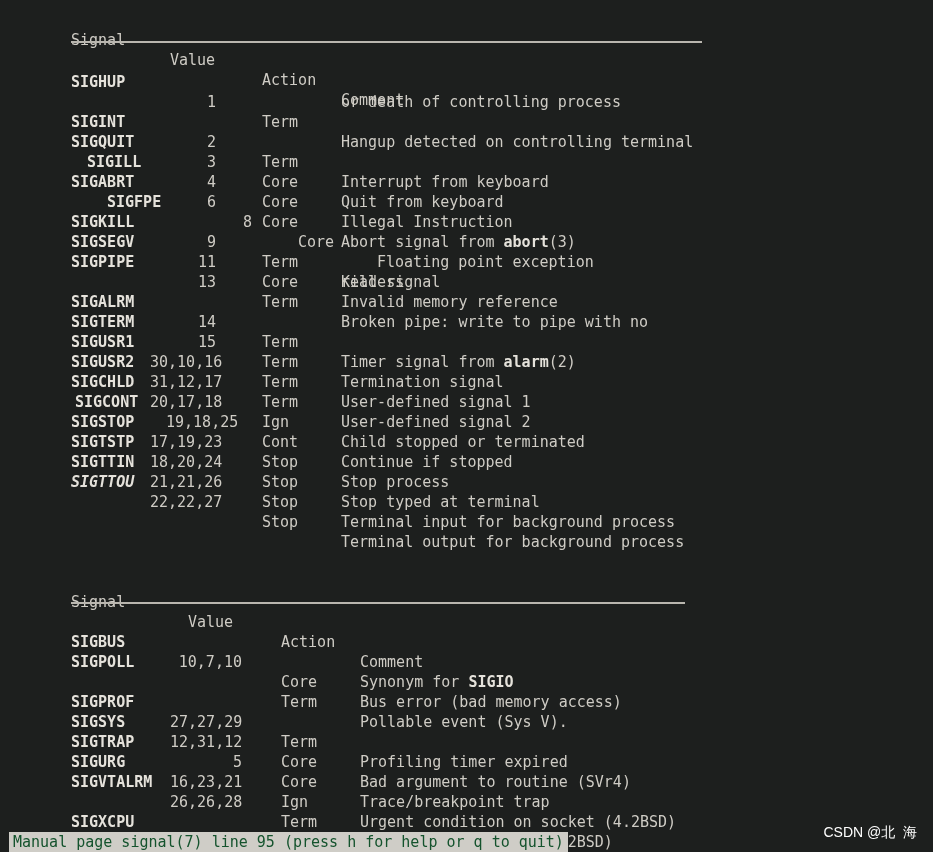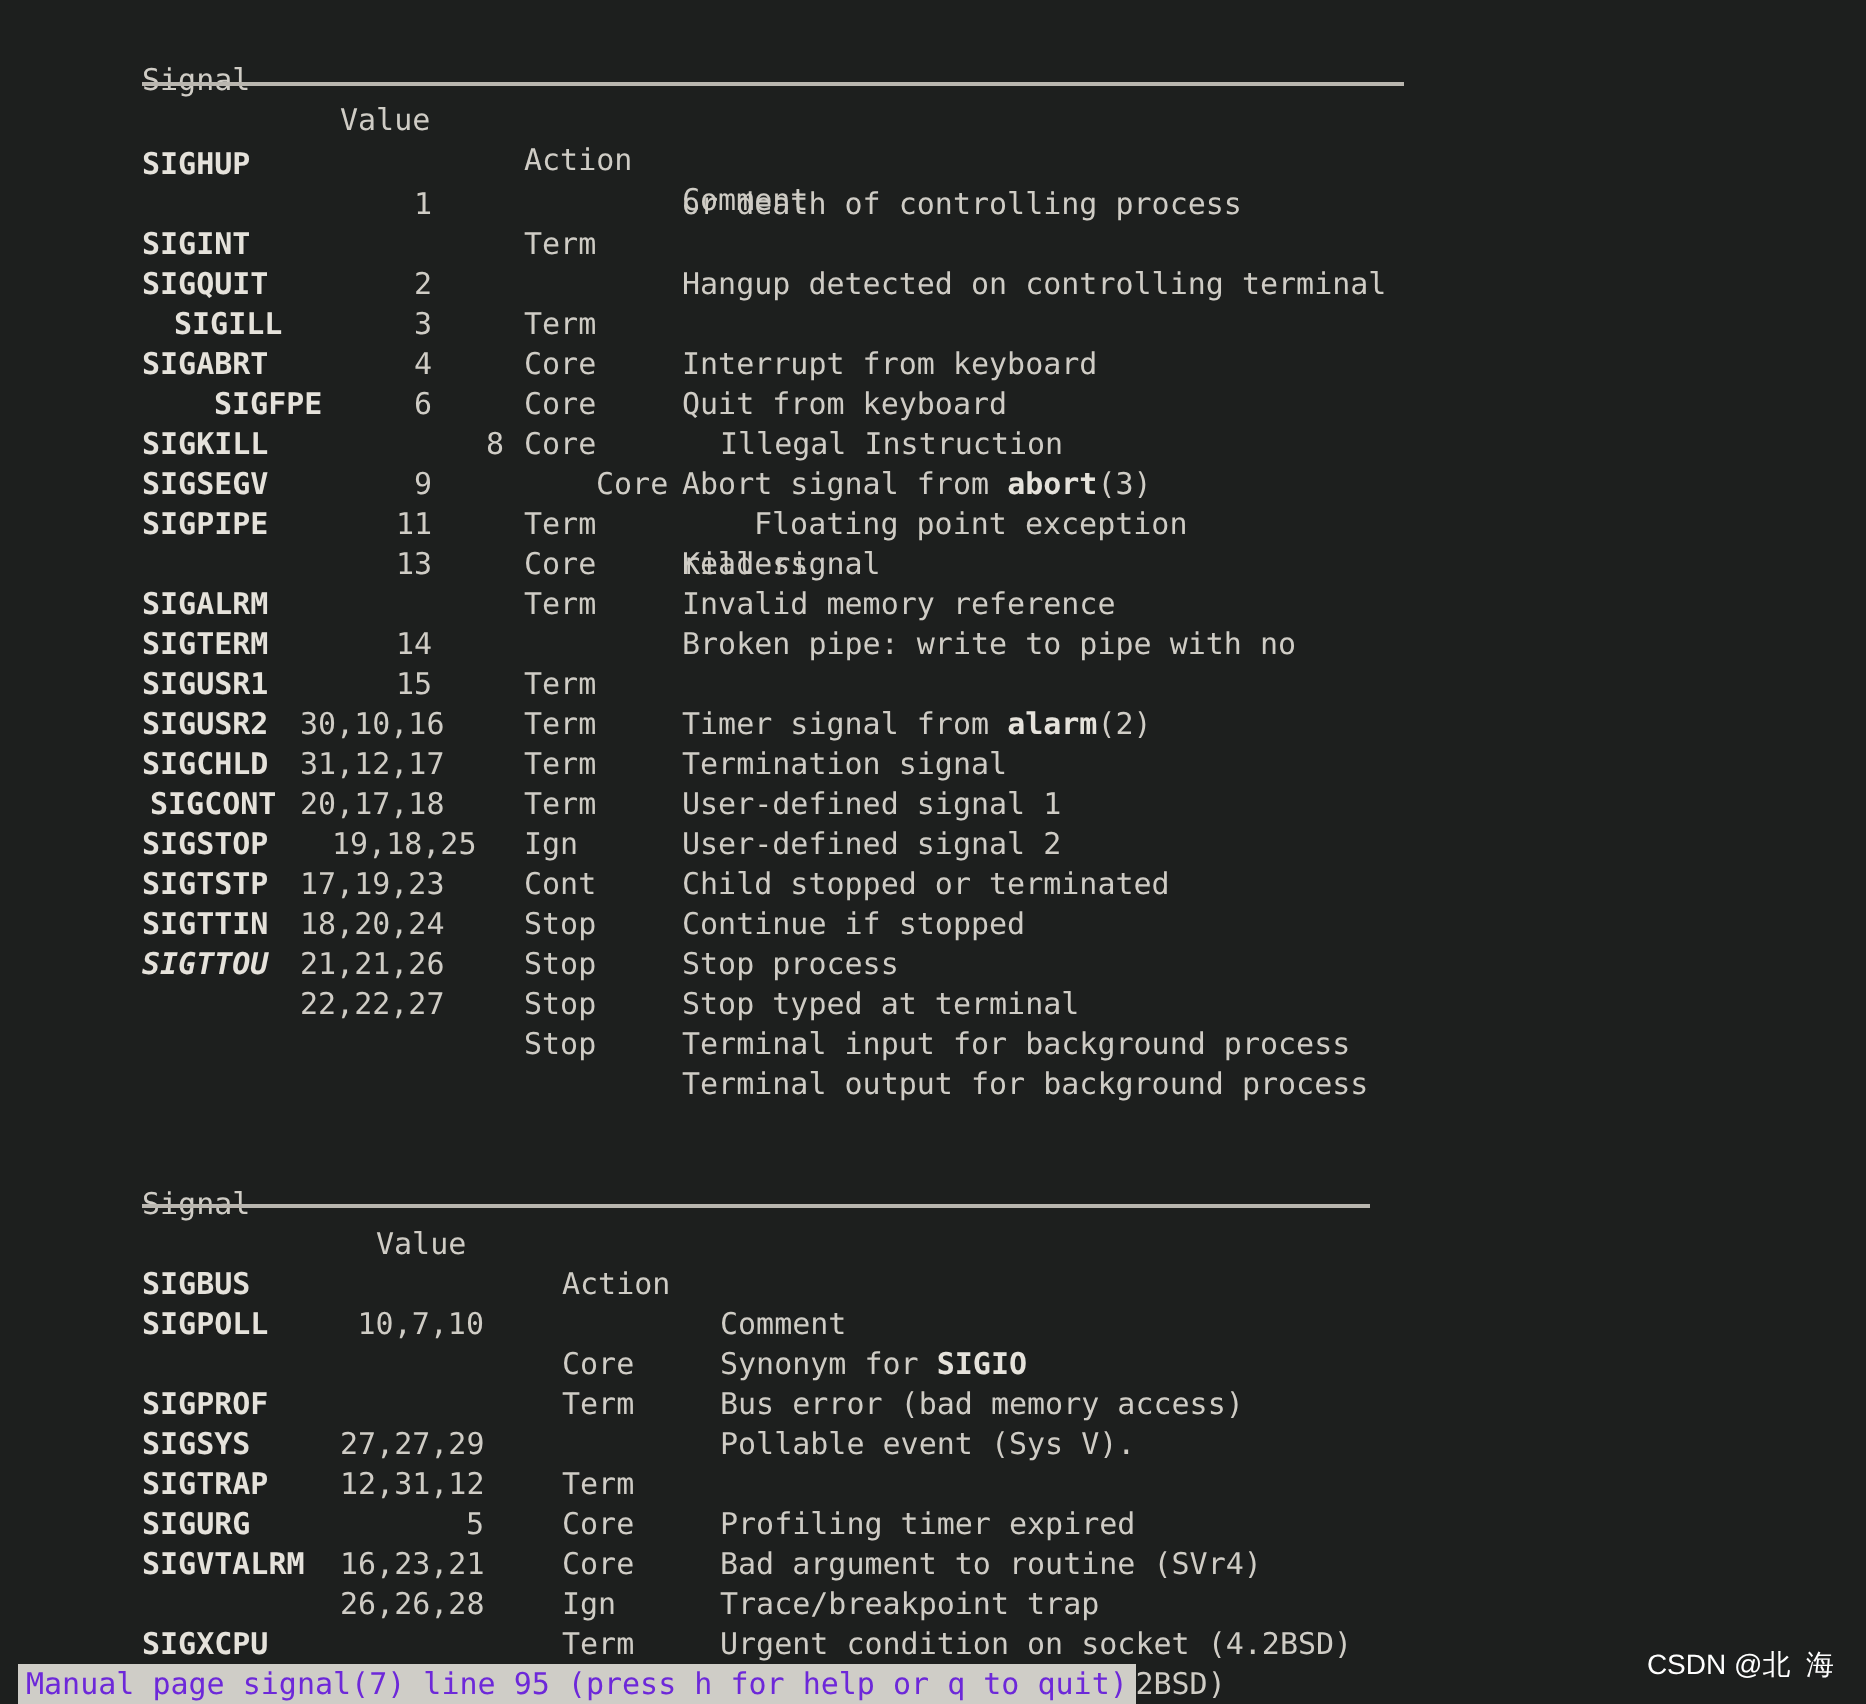--- a/index.html
+++ b/index.html
@@ -54,21 +54,21 @@
   }
 
   
   #statusbar {
     position: absolute;
     left: 9px;
     top: 832px;
     height: 20px;
     line-height: 20px;
     background: #cfcdc7;
-    color: #6d28d9;
+    color: #14532d;
     padding: 0 4px;
     white-space: pre;
     font-size: 15px;
   }
 
   #watermark {
     position: absolute;
     right: 16px;
     top: 822px;
     color: #ffffff;
@@ -115,21 +115,21 @@
       <span class="col-signal bold" style="left:71px;">SIGQUIT</span>
       <span class="col-value plain" style="left:150px; width:66px;">3</span>
       <span class="col-action plain" style="left:262px;">Core</span>
       <span class="col-comment plain" style="left:341px;">Quit from keyboard</span>
     </div>
 
     <div class="line" style="top:132px;">
       <span class="col-signal bold" style="left:71px;margin-left:16px;">SIGILL</span>
       <span class="col-value plain" style="left:150px; width:66px;">4</span>
       <span class="col-action plain" style="left:262px;">Core</span>
-      <span class="col-comment plain" style="left:341px;margin-left:19px;">Illegal Instruction</span>
+      <span class="col-comment plain" style="left:341px;">Illegal Instruction</span>
     </div>
 
     <div class="line" style="top:152px;">
       <span class="col-signal bold" style="left:71px;">SIGABRT</span>
       <span class="col-value plain" style="left:150px; width:66px;">6</span>
       <span class="col-action plain" style="left:262px;">Core</span>
       <span class="col-comment" style="left:341px;"><span class="plain">Abort signal from </span><span class="bold">abort</span><span class="plain">(3)</span></span>
     </div>
 
     <div class="line" style="top:172px;margin-left:36px;">

